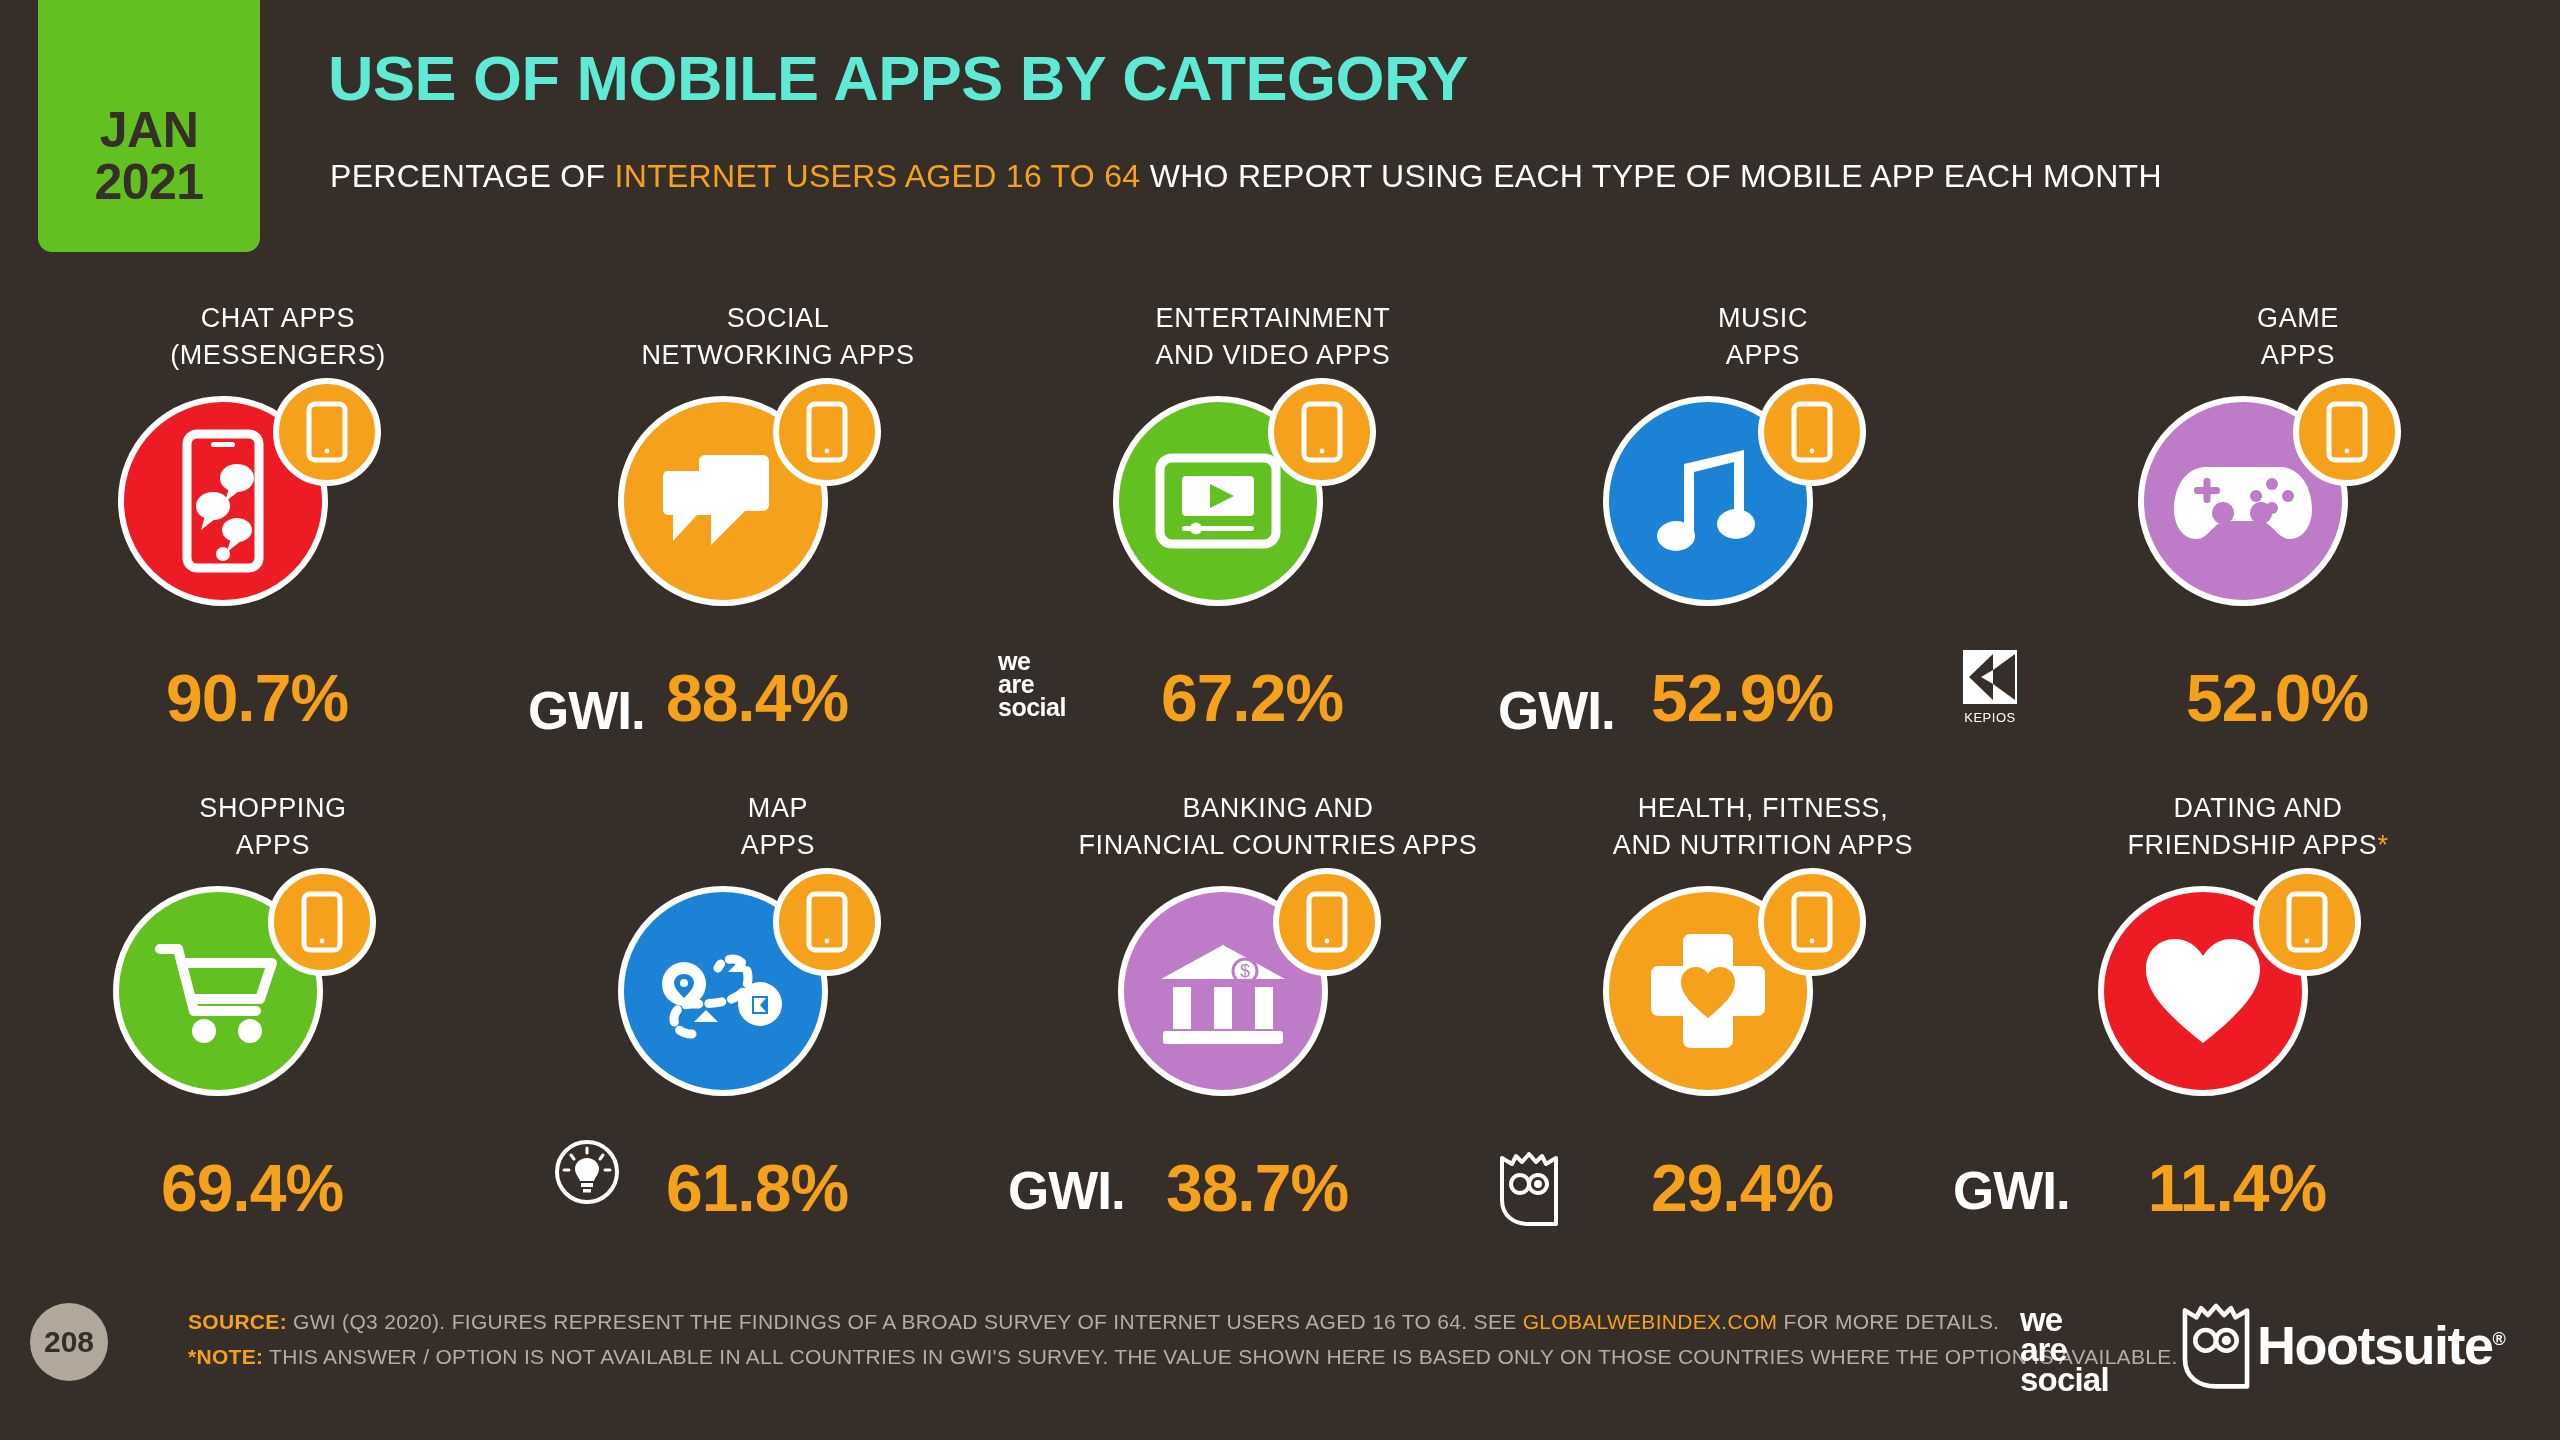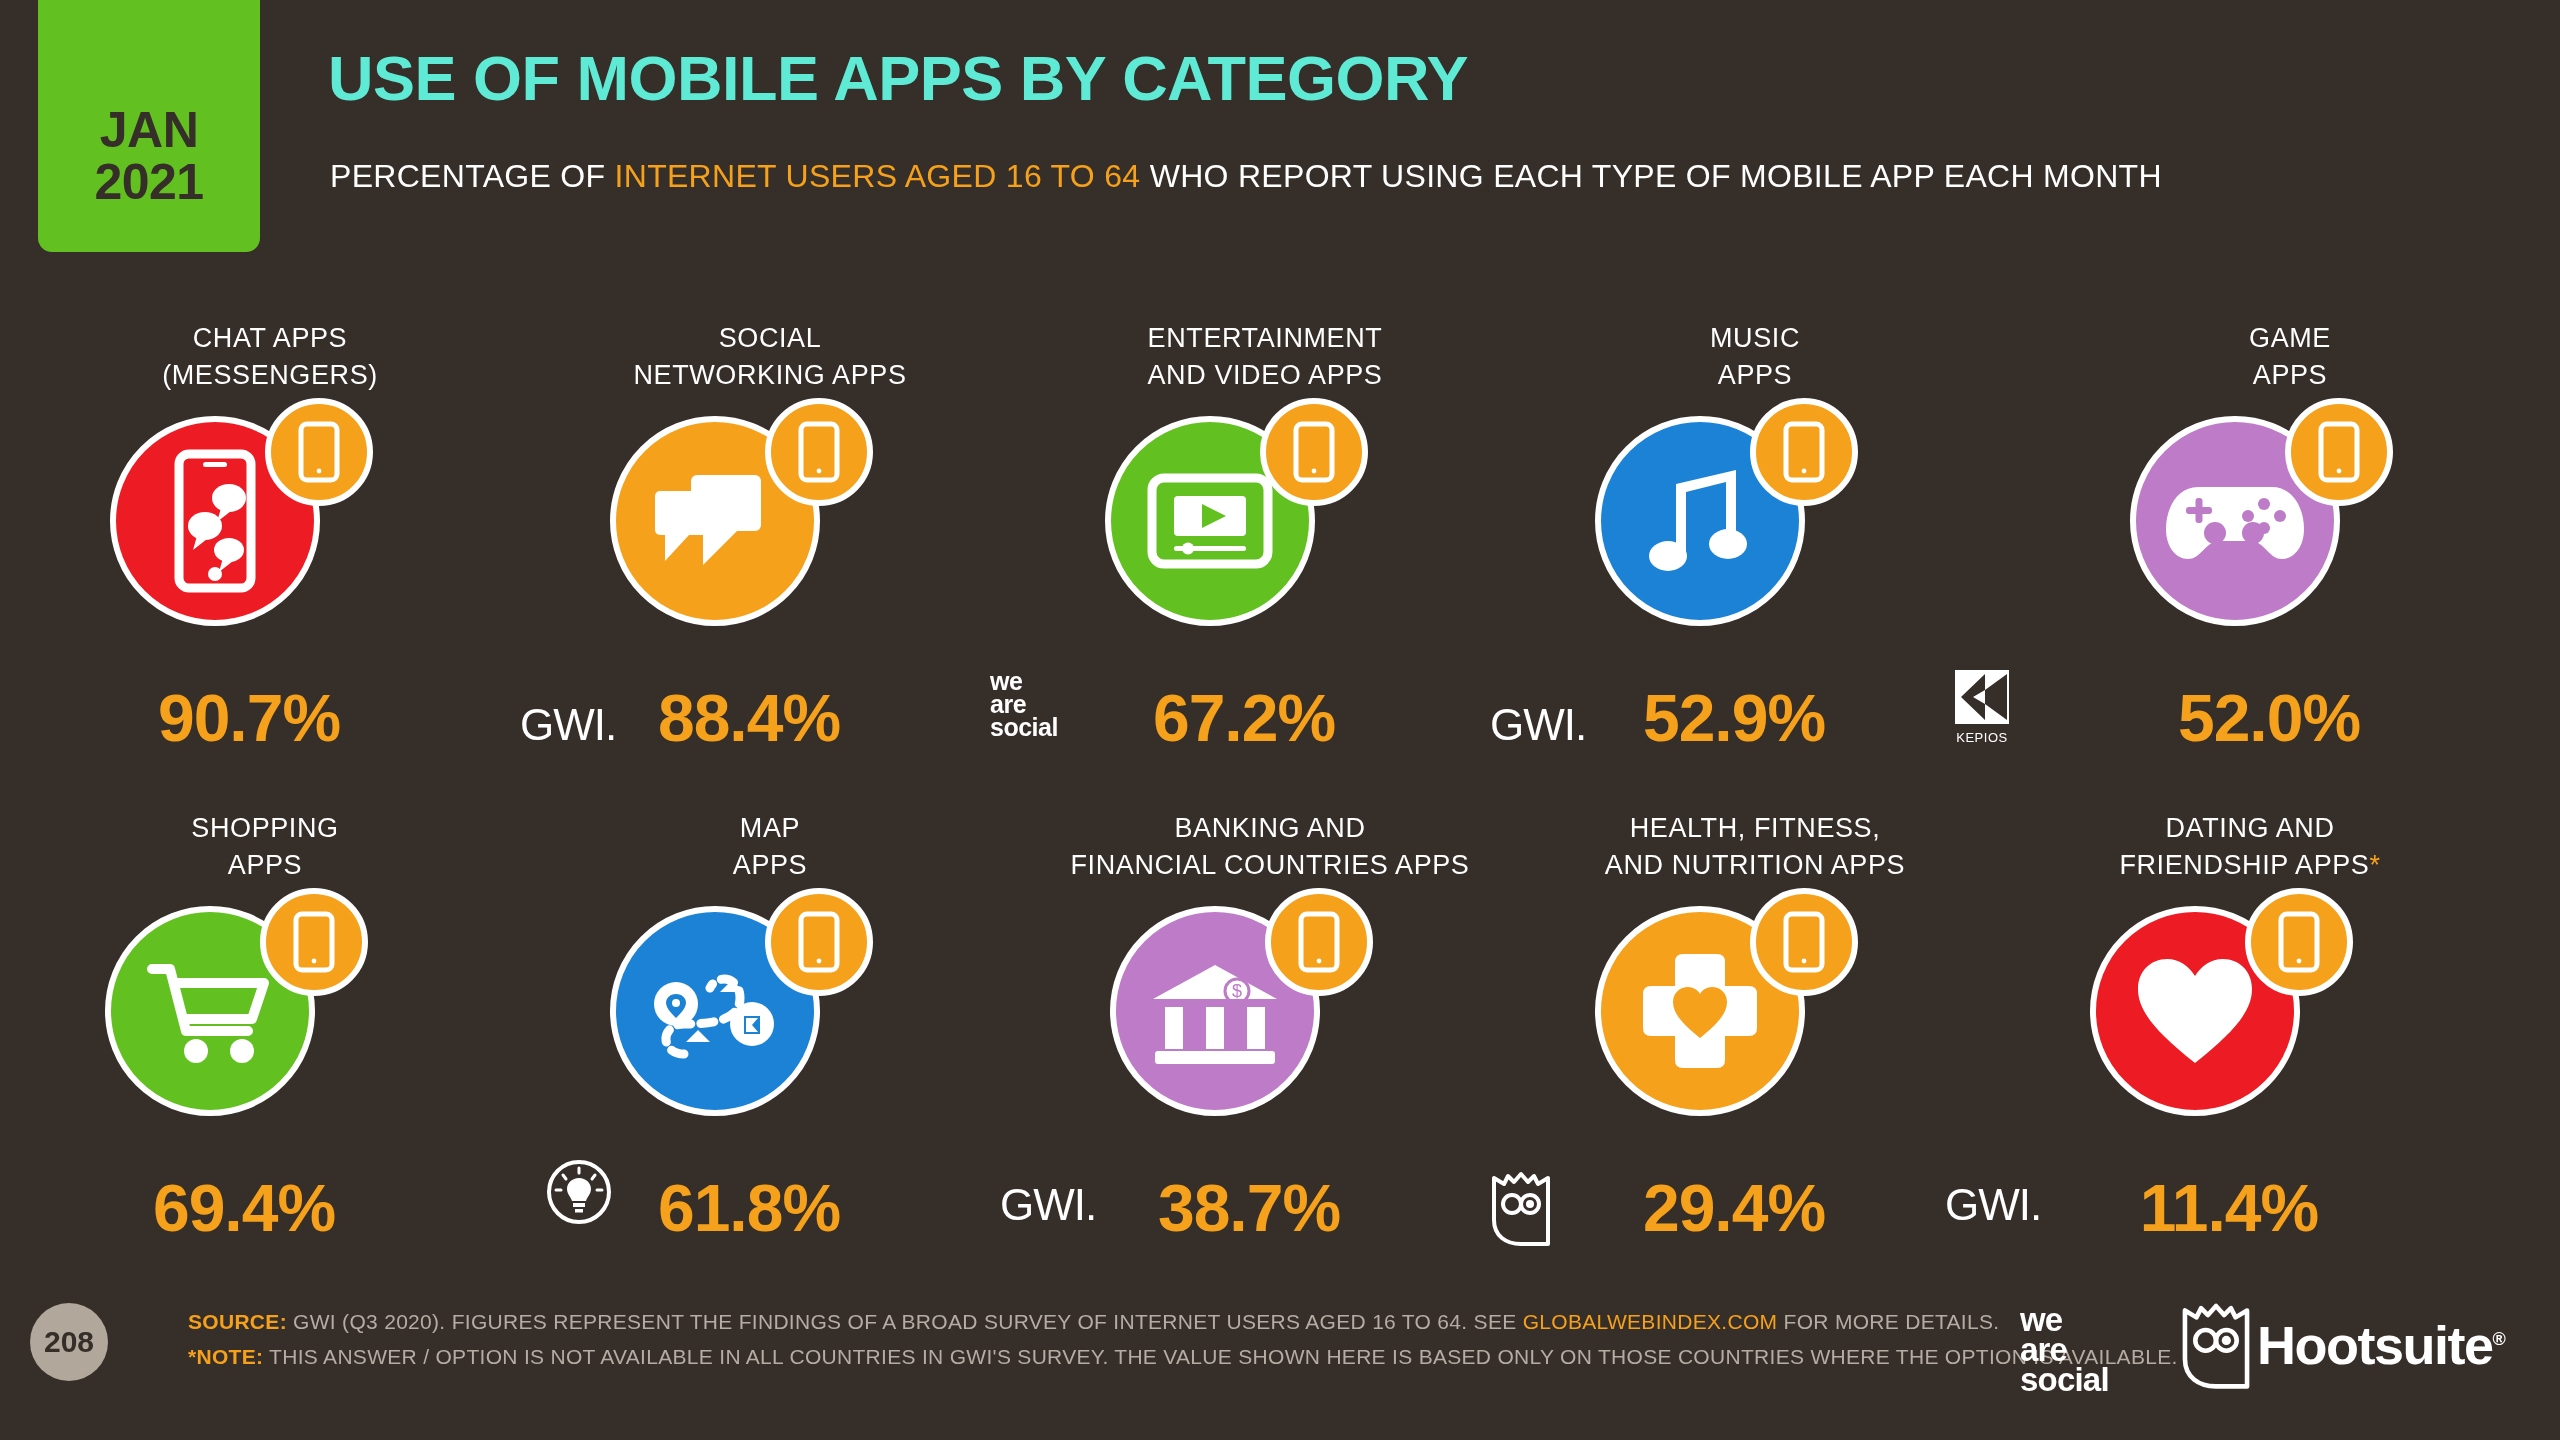--- a/index.html
+++ b/index.html
@@ -34,21 +34,21 @@
     white-space:nowrap;
   }
   .subtitle{
     position:absolute; left:330px; top:158px;
     font-size:32px; color:#ffffff;
     letter-spacing:0.3px; white-space:nowrap;
   }
   .subtitle .hl{ color:#f5a11b; }
 
   
-  .grid{ position:absolute; left:0; top:320px; width:2560px; }
+  .grid{ position:absolute; left:0; top:300px; width:2560px;padding-left:8px; }
   .row{ position:relative; height:490px; }
   .cell{ position:absolute; top:0; width:420px; }
 
   .cat-label{
     text-align:center; color:#ffffff;
     font-size:27px; line-height:37px;
     letter-spacing:0.6px;
     height:80px;
   }
   .cat-label .star{ color:#f5a11b; }
@@ -72,21 +72,21 @@
   .phone-bubble svg{ width:46px; height:62px; }
 
   .pct{
     color:#f5a11b; font-size:66px; font-weight:bold;
     text-align:center; letter-spacing:-1px;
     margin-top:22px; padding-right:42px;
   }
 
   
   .brandmark{ position:absolute; color:#fff; }
-  .gwi{ font-size:44px; font-weight:normal; letter-spacing:-1px; }
+  .gwi{ font-size:53px; font-weight:bold; letter-spacing:-1px; }
   .was{
     font-size:25px; font-weight:bold; line-height:23px;
     letter-spacing:-0.5px;
   }
   .kepios-wrap{ text-align:center; }
   .kepios-label{ font-size:13px; font-weight:normal; letter-spacing:0.5px; margin-top:2px;}
 
   
   .footer{ position:absolute; left:0; top:1295px; width:2560px; height:145px; }
   .page-bubble{

